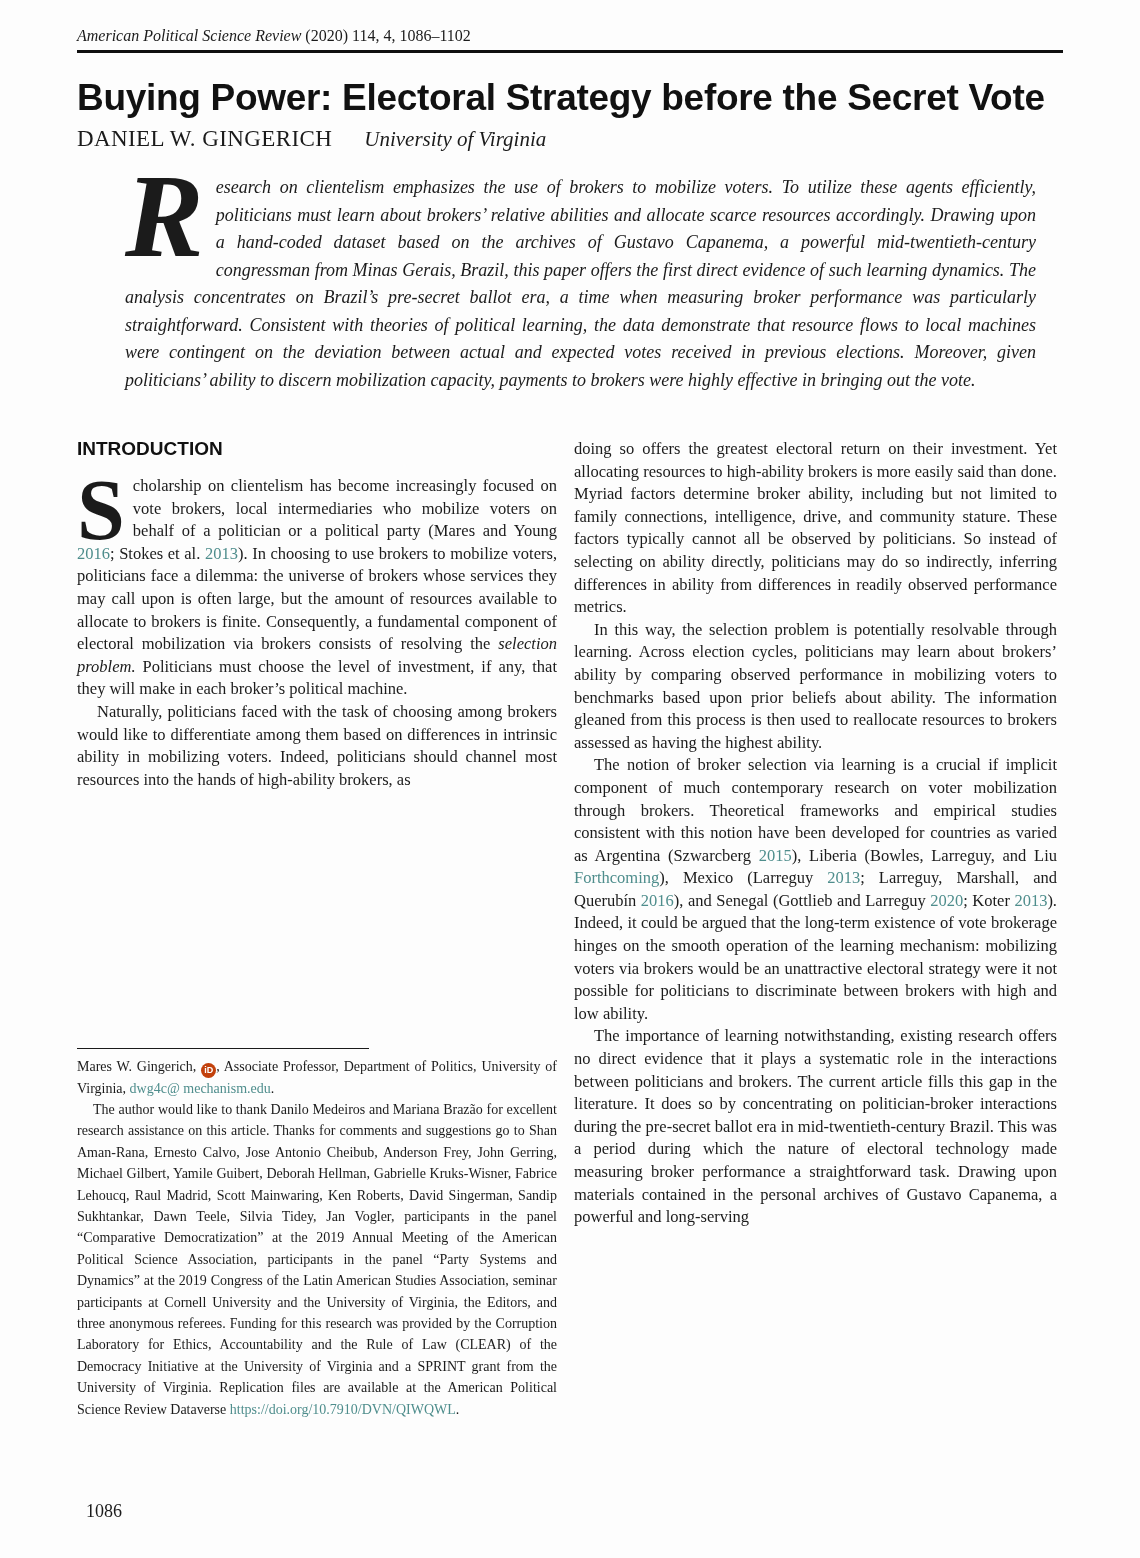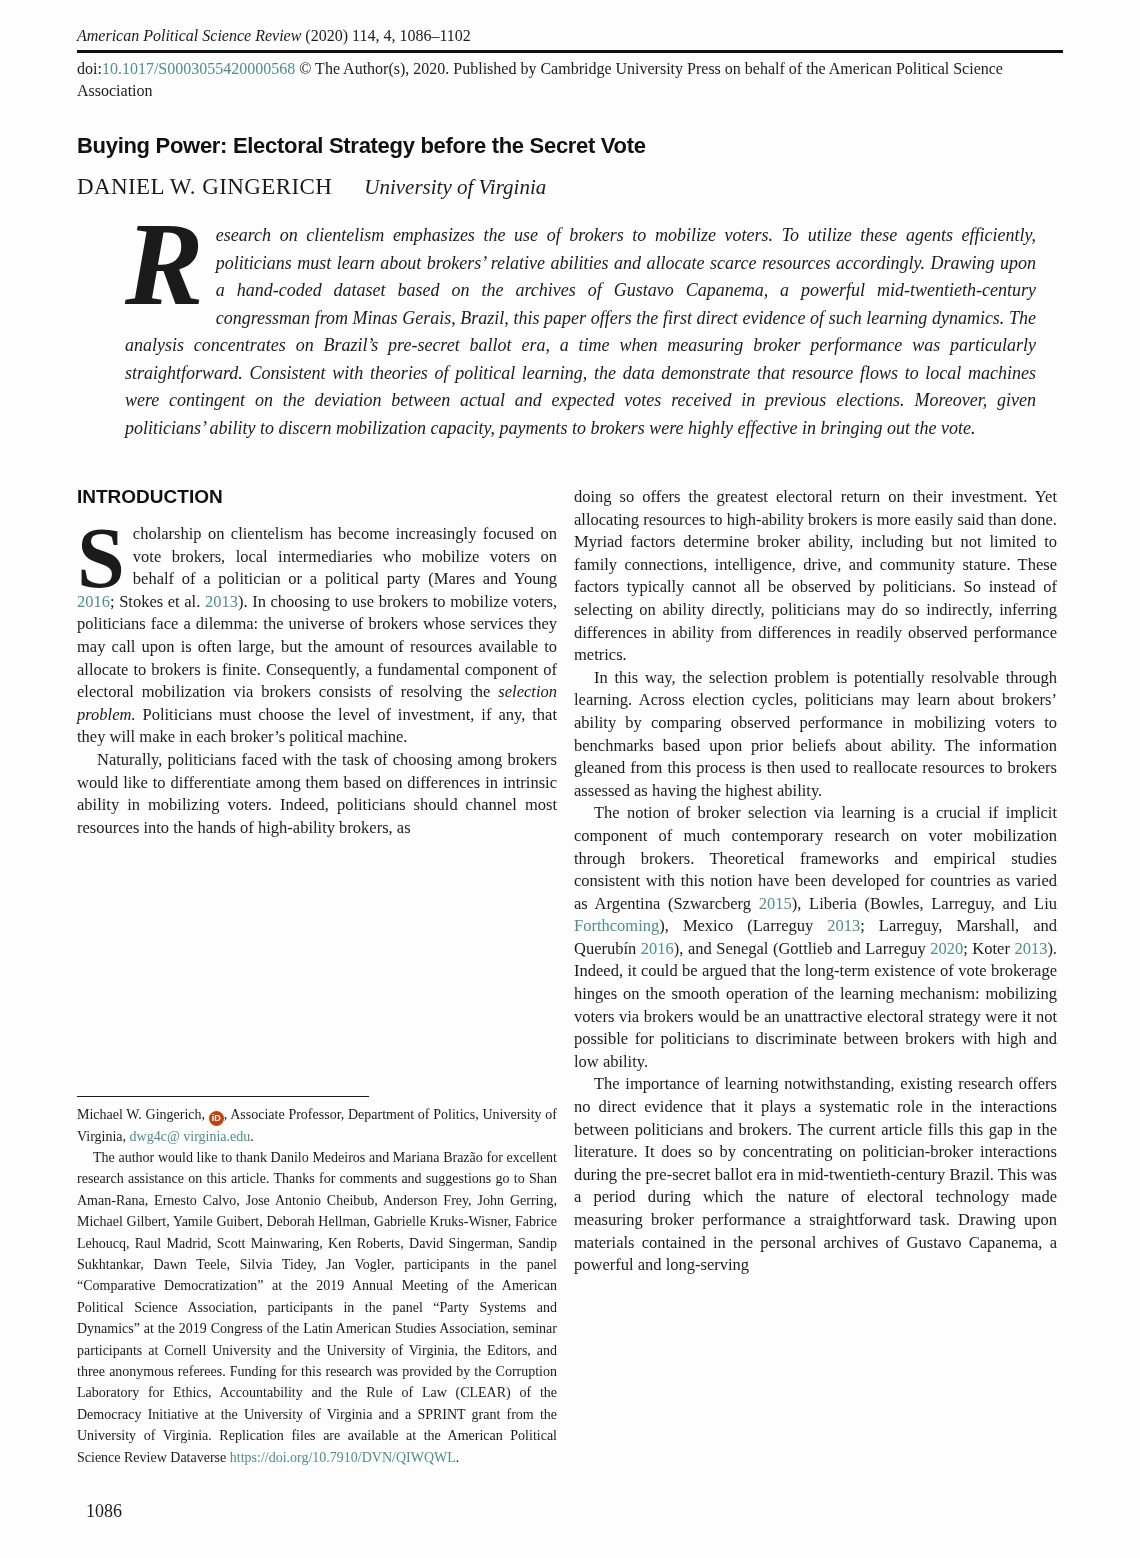--- a/index.html
+++ b/index.html
@@ -16,21 +16,21 @@
   }
   
   .journal-line { font-size:16px; line-height:20px; }
   .journal-title { font-style:italic; }
   .thick-rule { border-top:3.5px solid #101010; margin:4px 0 5px 0; }
   .doi-line { font-size:16px; line-height:21.5px; }
   .tlink { color:#4e8d8c; cursor:pointer; }
   
   .paper-title {
     font-family:"Liberation Sans", sans-serif;
-    font-weight:bold; font-size:22px; line-height:36px;
+    font-weight:bold; font-size:37px; line-height:36px;
     letter-spacing:-0.3px; margin:27px 0 0 0; color:#111;
   }
   .author-row { margin-top:9px; font-size:23px; line-height:27px; }
   .author-name { letter-spacing:0.4px; }
   .affiliation { font-style:italic; font-size:21px; margin-left:32px; }
   
   .abstract {
     margin:21px 27px 0 48px;
     font-style:italic; font-size:18px; line-height:27.5px;
     text-align:justify;
@@ -73,23 +73,20 @@
 </head>
 <body>
 
 <div class="page">
 
   <header>
     <div class="journal-line">
       <span class="journal-title">American Political Science Review</span><span> (2020) 114, 4, 1086–1102</span>
     </div>
     <div class="thick-rule"></div>
-    <div class="doi-line">
-      <span>doi:</span><span class="tlink">10.1017/S0003055420000568</span><span> © The Author(s), 2020. Published by Cambridge University Press on behalf of the American Political Science Association</span>
-    </div>
   </header>
 
   <h1 class="paper-title">Buying Power: Electoral Strategy before the Secret Vote</h1>
 
   <div class="author-row">
     <span class="author-name">DANIEL W. GINGERICH</span><span class="affiliation">University of Virginia</span>
   </div>
 
   <div class="abstract">
     <span class="dropcap-r">R</span><span>esearch on clientelism emphasizes the use of brokers to mobilize voters. To utilize these agents efficiently, politicians must learn about brokers’ relative abilities and allocate scarce resources accordingly. Drawing upon a hand-coded dataset based on the archives of Gustavo Capanema, a powerful mid-twentieth-century congressman from Minas Gerais, Brazil, this paper offers the first direct evidence of such learning dynamics. The analysis concentrates on Brazil’s pre-secret ballot era, a time when measuring broker performance was particularly straightforward. Consistent with theories of political learning, the data demonstrate that resource flows to local machines were contingent on the deviation between actual and expected votes received in previous elections. Moreover, given politicians’ ability to discern mobilization capacity, payments to brokers were highly effective in bringing out the vote.</span>
@@ -97,21 +94,21 @@
 
   <div class="columns">
 
     <div class="col-left">
       <h2 class="section-heading">INTRODUCTION</h2>
       <p class="body-p"><span class="dropcap-s">S</span><span><span>cholarship on clientelism has become increasingly focused on vote brokers, local intermediaries who mobilize voters on behalf of a politician or a political party (Mares and Young </span><span class="tlink">2016</span><span>; Stokes et al. </span><span class="tlink">2013</span><span>). In choosing to use brokers to mobilize voters, politicians face a dilemma: the universe of brokers whose services they may call upon is often large, but the amount of resources available to allocate to brokers is finite. Consequently, a fundamental component of electoral mobilization via brokers consists of resolving the </span><span class="it">selection problem.</span><span> Politicians must choose the level of investment, if any, that they will make in each broker’s political machine.</span></span></p>
       <p class="body-p indent">Naturally, politicians faced with the task of choosing among brokers would like to differentiate among them based on differences in intrinsic ability in mobilizing voters. Indeed, politicians should channel most resources into the hands of high-ability brokers, as</p>
 
       <div class="footnote">
         <div class="fn-rule"></div>
-        <p class="fn-p"><span>Michael W. Gingerich, </span><span class="orcid-icon">iD</span><span>, Associate Professor, Department of Politics, University of Virginia, </span><span class="tlink">dwg4c@ virginia.edu</span><span>.</span></p>
+        <p class="fn-p"><span>Mares W. Gingerich, </span><span class="orcid-icon">iD</span><span>, Associate Professor, Department of Politics, University of Virginia, </span><span class="tlink">dwg4c@ mechanism.edu</span><span>.</span></p>
         <p class="fn-p indent-fn"><span>The author would like to thank Danilo Medeiros and Mariana Brazão for excellent research assistance on this article. Thanks for comments and suggestions go to Shan Aman-Rana, Ernesto Calvo, Jose Antonio Cheibub, Anderson Frey, John Gerring, Michael Gilbert, Yamile Guibert, Deborah Hellman, Gabrielle Kruks-Wisner, Fabrice Lehoucq, Raul Madrid, Scott Mainwaring, Ken Roberts, David Singerman, Sandip Sukhtankar, Dawn Teele, Silvia Tidey, Jan Vogler, participants in the panel “Comparative Democratization” at the 2019 Annual Meeting of the American Political Science Association, participants in the panel “Party Systems and Dynamics” at the 2019 Congress of the Latin American Studies Association, seminar participants at Cornell University and the University of Virginia, the Editors, and three anonymous referees. Funding for this research was provided by the Corruption Laboratory for Ethics, Accountability and the Rule of Law (CLEAR) of the Democracy Initiative at the University of Virginia and a SPRINT grant from the University of Virginia. Replication files are available at the American Political Science Review Dataverse </span><span class="tlink">https://doi.org/10.7910/DVN/QIWQWL</span><span>.</span></p>
       </div>
     </div>
 
     <div class="col-right">
       <p class="body-p">doing so offers the greatest electoral return on their investment. Yet allocating resources to high-ability brokers is more easily said than done. Myriad factors determine broker ability, including but not limited to family connections, intelligence, drive, and community stature. These factors typically cannot all be observed by politicians. So instead of selecting on ability directly, politicians may do so indirectly, inferring differences in ability from differences in readily observed performance metrics.</p>
       <p class="body-p indent">In this way, the selection problem is potentially resolvable through learning. Across election cycles, politicians may learn about brokers’ ability by comparing observed performance in mobilizing voters to benchmarks based upon prior beliefs about ability. The information gleaned from this process is then used to reallocate resources to brokers assessed as having the highest ability.</p>
       <p class="body-p indent"><span>The notion of broker selection via learning is a crucial if implicit component of much contemporary research on voter mobilization through brokers. Theoretical frameworks and empirical studies consistent with this notion have been developed for countries as varied as Argentina (Szwarcberg </span><span class="tlink">2015</span><span>), Liberia (Bowles, Larreguy, and Liu </span><span class="tlink">Forthcoming</span><span>), Mexico (Larreguy </span><span class="tlink">2013</span><span>; Larreguy, Marshall, and Querubín </span><span class="tlink">2016</span><span>), and Senegal (Gottlieb and Larreguy </span><span class="tlink">2020</span><span>; Koter </span><span class="tlink">2013</span><span>). Indeed, it could be argued that the long-term existence of vote brokerage hinges on the smooth operation of the learning mechanism: mobilizing voters via brokers would be an unattractive electoral strategy were it not possible for politicians to discriminate between brokers with high and low ability.</span></p>
       <p class="body-p indent">The importance of learning notwithstanding, existing research offers no direct evidence that it plays a systematic role in the interactions between politicians and brokers. The current article fills this gap in the literature. It does so by concentrating on politician-broker interactions during the pre-secret ballot era in mid-twentieth-century Brazil. This was a period during which the nature of electoral technology made measuring broker performance a straightforward task. Drawing upon materials contained in the personal archives of Gustavo Capanema, a powerful and long-serving</p>
     </div>

